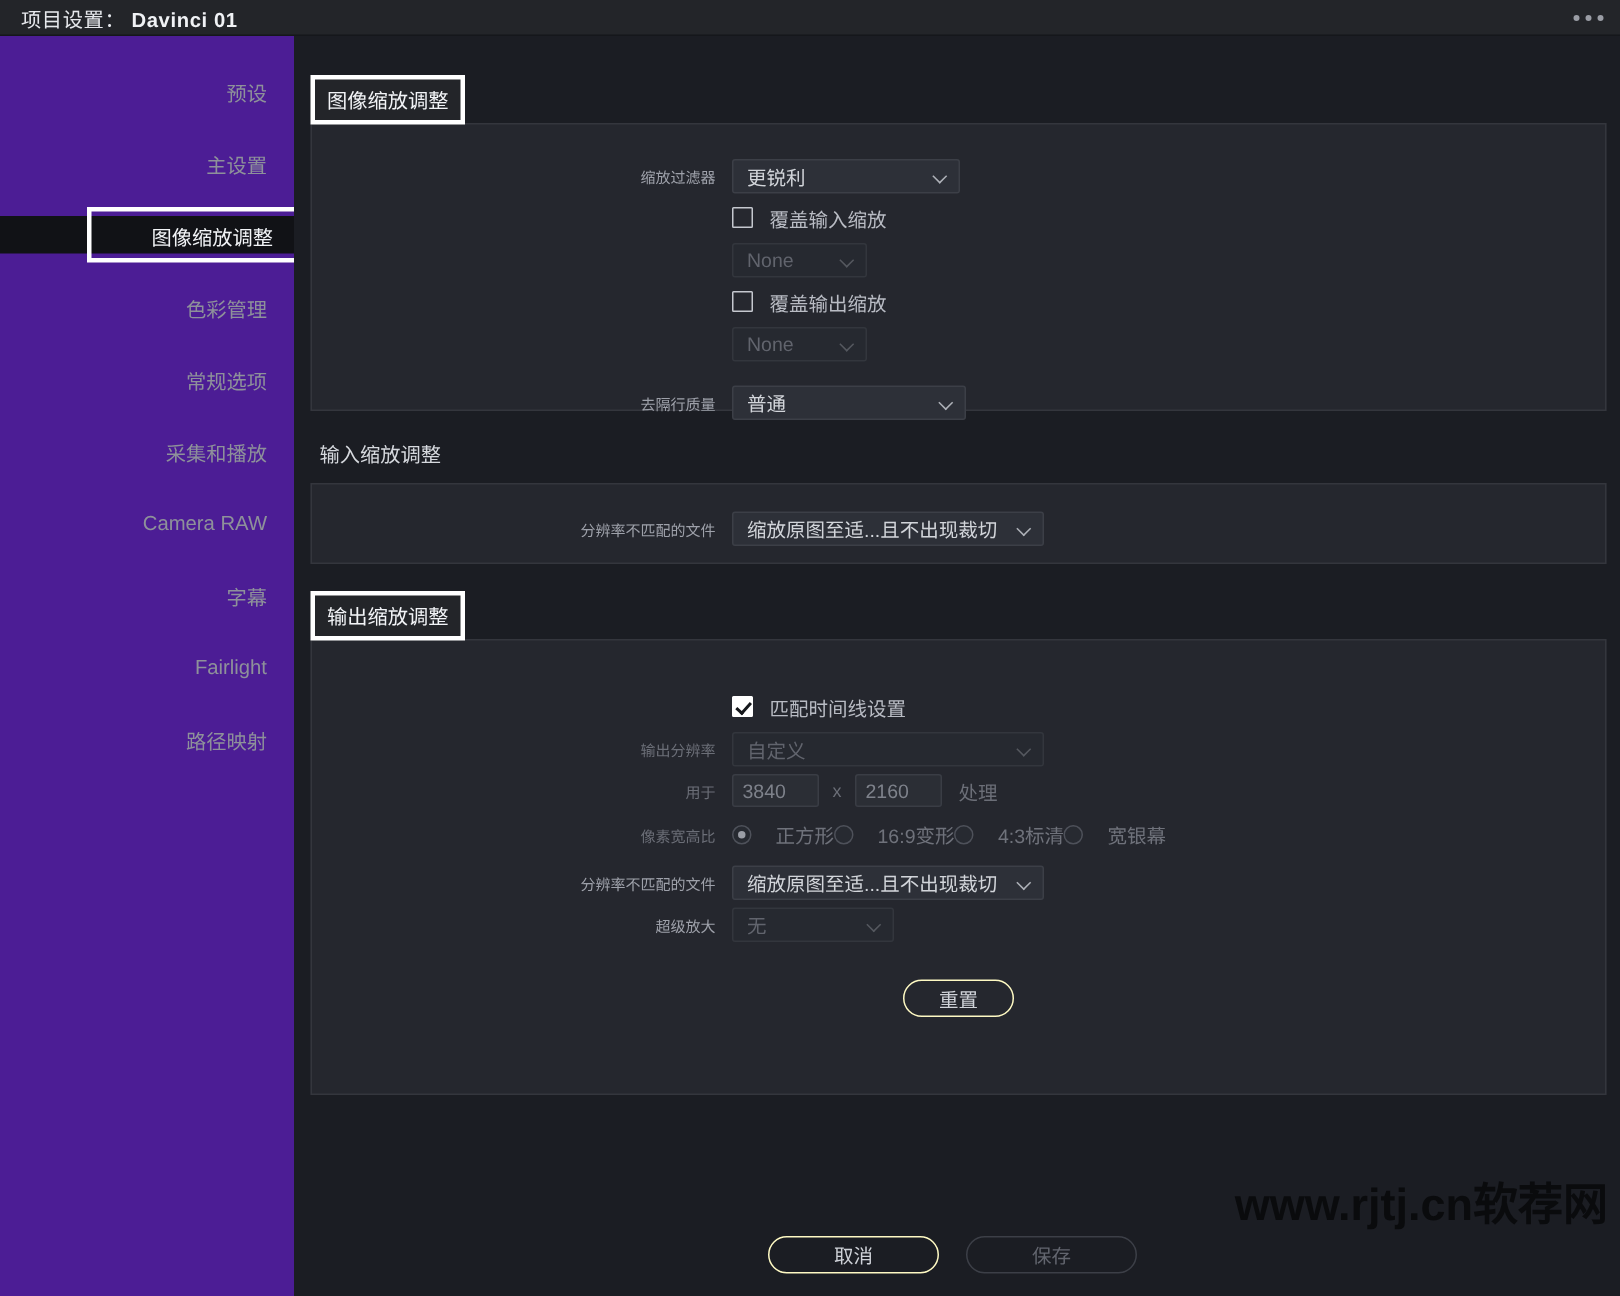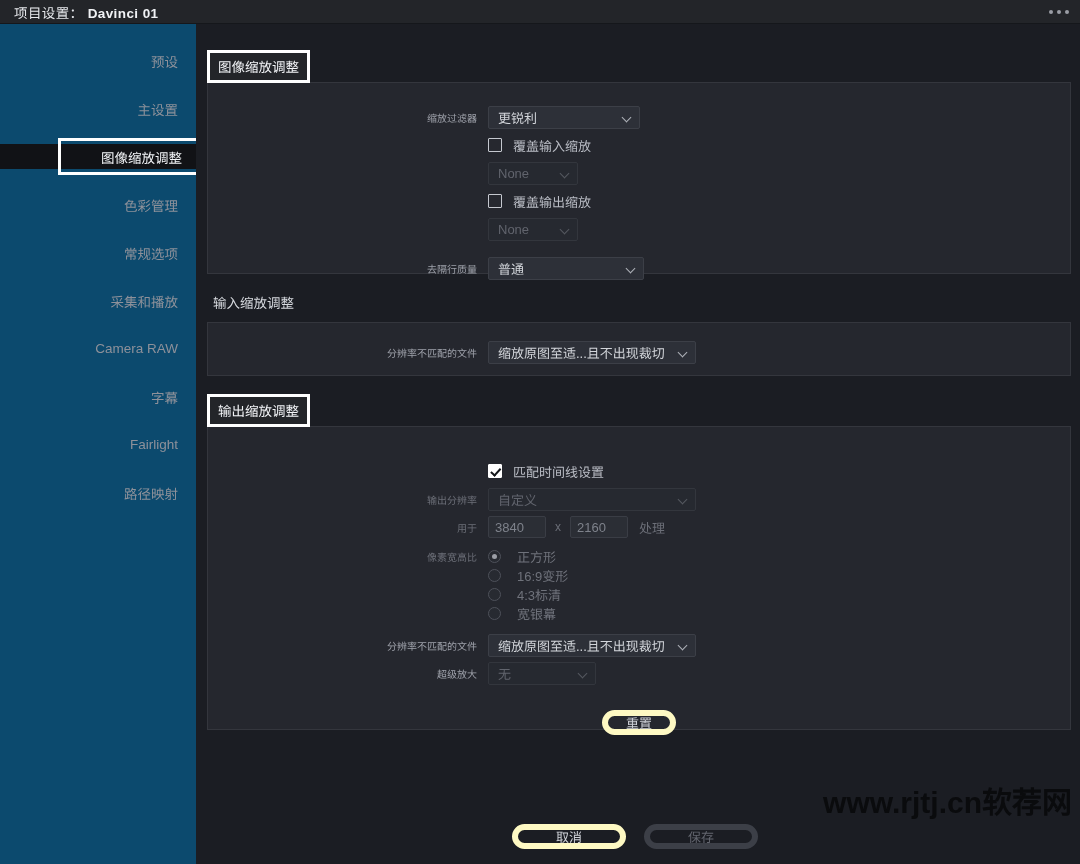--- a/index.html
+++ b/index.html
@@ -58,21 +58,21 @@
   .shell {
     display: flex;
     height: 840px;
     position: relative;
   }
 
   
   .sidebar {
     width: 196px;
     flex: 0 0 196px;
-    background: #0c4a6e;
+    background: #4c1d95;
     padding-top: 24px;
     box-sizing: border-box;
   }
   .nav-item {
     height: 25px;
     display: flex;
     align-items: center;
     justify-content: flex-end;
     padding-right: 18px;
     margin-bottom: 23px;
@@ -258,21 +258,21 @@
     font-size: 12px;
     color: #6b6e77;
   }
   .aftertxt {
     margin-left: 11px;
     font-size: 13px;
     color: #6b6e77;
   }
 
   
-  .radio-group { display: flex; flex-direction: column; }
+  .radio-group { display: flex; flex-direction: row; align-items: flex-end; }
   .radio-row {
     display: flex;
     align-items: center;
     height: 19px;
     margin-bottom: 0;
   }
   .rd {
     width: 13px; height: 13px;
     border-radius: 50%;
     border: 1.5px solid #4e515a;
@@ -292,21 +292,21 @@
   }
   .rd-label {
     margin-left: 16px;
     font-size: 13px;
     color: #6f727b;
     white-space: nowrap;
   }
 
   
   .pill {
-    border: 6px solid #fef9c3;
+    border: 1px solid #fef9c3;
     border-radius: 13px;
     height: 25px;
     min-width: 74px;
     display: inline-flex;
     align-items: center;
     justify-content: center;
     font-size: 13px;
     color: #cfd2d8;
     background: transparent;
     cursor: pointer;

